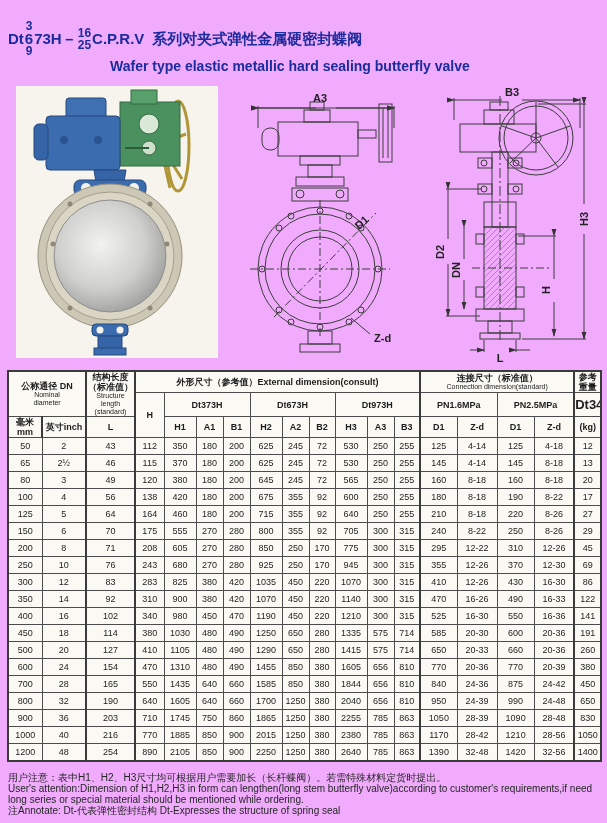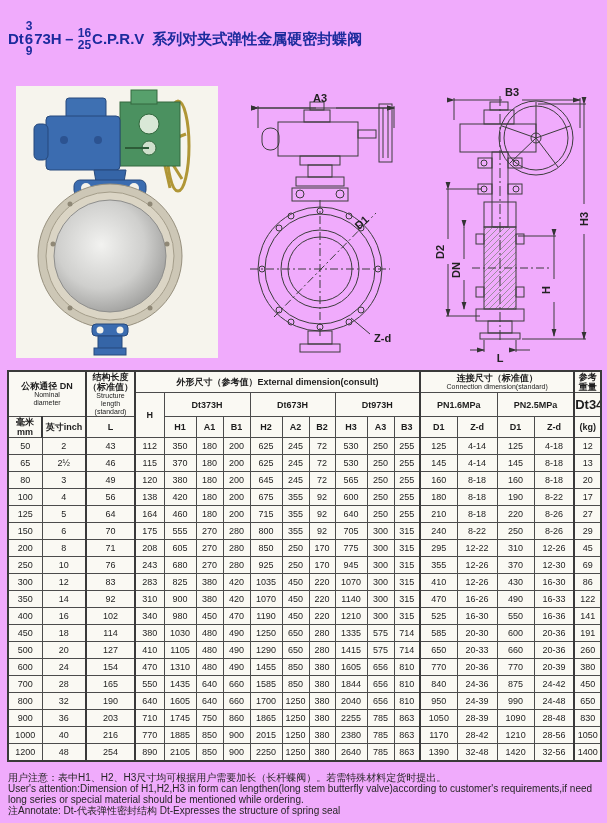--- a/index.html
+++ b/index.html
@@ -44,20 +44,21 @@
       </span>
       <span>73H－</span>
       <span class="stk">
         <span>16</span>
         <span>25</span>
       </span>
       <span>C.P.R.V</span>
       <span style="width:8px"></span>
       <span>系列对夹式弹性金属硬密封蝶阀</span>
     </div>
+    <div class="t2">Wafer type elastic metallic hard sealing butterfly valve</div>
   </div>
 
   <div class="figs">
 
     <svg class="fig" style="left:10px;" width="215" height="278" viewBox="0 0 215 278">
       <defs>
         <radialGradient id="silver" cx="42%" cy="40%" r="65%">
           <stop offset="0%" stop-color="#f2f2f0"></stop>
             <stop offset="60%" stop-color="#cfcfcd"></stop>
             <stop offset="100%" stop-color="#9d9d9b"></stop>

